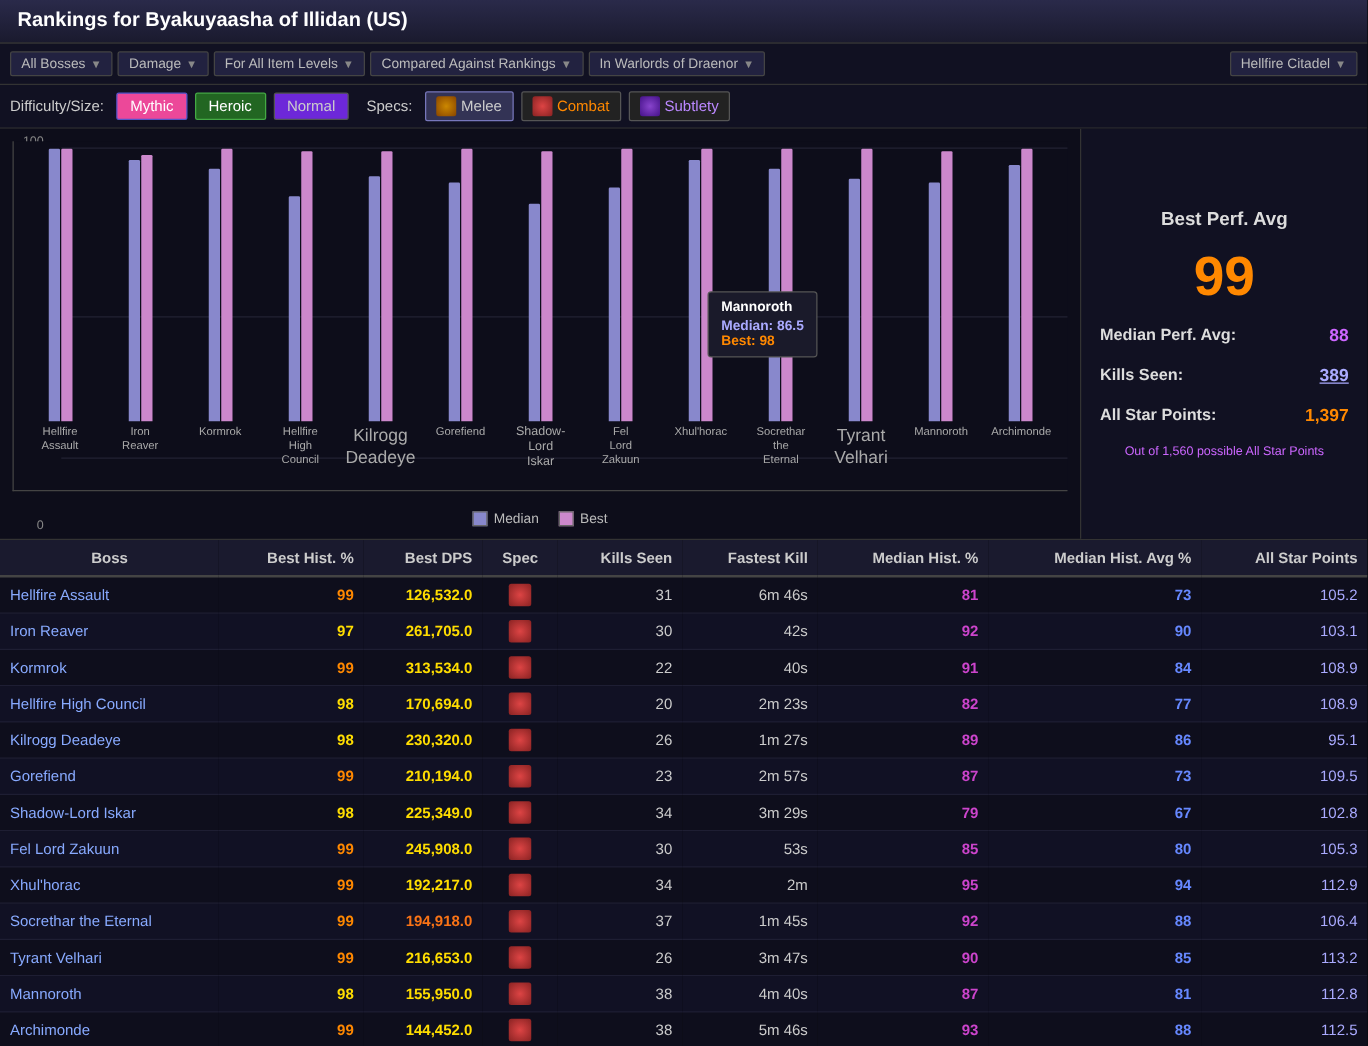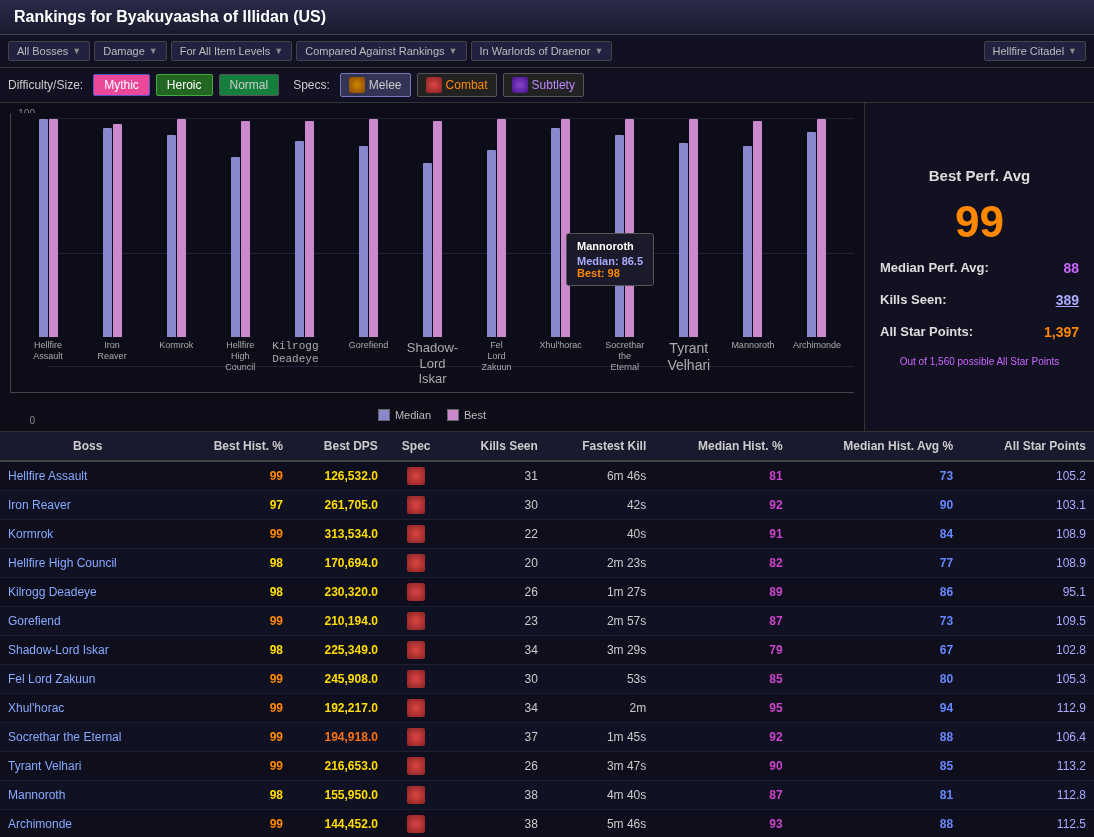--- a/index.html
+++ b/index.html
@@ -57,21 +57,21 @@
     .diff-label { color: #ccc; font-size: 12px; margin-right: 4px; }
     .diff-btn {
       padding: 3px 10px;
       cursor: pointer;
       border: 1px solid #555;
       border-radius: 2px;
       font-size: 12px;
     }
     .diff-btn.active-mythic { background: #ec4899; color: #fff; border-color: #5555cc; }
     .diff-btn.active-heroic { background: #226622; color: #fff; border-color: #44aa44; }
-    .diff-btn.normal-btn { background: #15803d; color: #ccc; }
+    .diff-btn.normal-btn { background: #6d28d9; color: #ccc; }
     .spec-label { color: #ccc; margin-left: 8px; margin-right: 4px; }
     .spec-btn {
       display: flex; align-items: center; gap: 4px;
       padding: 3px 8px;
       cursor: pointer;
       border: 1px solid #555;
       border-radius: 2px;
       font-size: 12px;
       background: #222;
       color: #ccc;
@@ -446,23 +446,23 @@
               </div>
             </div>
           </div>
 
         <div id="x-axis-labels" style="position:absolute; left:5px; right:5px; bottom:0; height:55px; display:flex; justify-content:space-around;">
 
         <div style="flex: 1 1 0%; text-align: center; font-size: 9px; color: rgb(170, 170, 170); line-height: 1.2; padding-top: 3px;">Hellfire<br>Assault</div>
             <div style="flex: 1 1 0%; text-align: center; font-size: 9px; color: rgb(170, 170, 170); line-height: 1.2; padding-top: 3px;">Iron<br>Reaver</div>
             <div style="flex: 1 1 0%; text-align: center; font-size: 9px; color: rgb(170, 170, 170); line-height: 1.2; padding-top: 3px;">Kormrok</div>
             <div style="flex: 1 1 0%; text-align: center; font-size: 9px; color: rgb(170, 170, 170); line-height: 1.2; padding-top: 3px;">Hellfire<br>High<br>Council</div>
-            <div style="flex: 1 1 0%; font-size: 11px; color: rgb(170, 170, 170); line-height: 1.2; padding-top: 3px; font-family: Liberation Mono, monospace;">Kilrogg<br>Deadeye</div>
+            <div style="flex: 1 1 0%; text-align: center; font-size: 14px; color: rgb(170, 170, 170); line-height: 1.2; padding-top: 3px;">Kilrogg<br>Deadeye</div>
             <div style="flex: 1 1 0%; text-align: center; font-size: 9px; color: rgb(170, 170, 170); line-height: 1.2; padding-top: 3px;">Gorefiend</div>
-            <div style="flex: 1 1 0%; text-align: center; font-size: 13px; color: rgb(170, 170, 170); line-height: 1.2; padding-top: 3px;">Shadow-<br>Lord<br>Iskar</div>
+            <div style="flex: 1 1 0%; text-align: center; font-size: 10px; color: rgb(170, 170, 170); line-height: 1.2; padding-top: 3px;">Shadow-<br>Lord<br>Iskar</div>
             <div style="flex: 1 1 0%; text-align: center; font-size: 9px; color: rgb(170, 170, 170); line-height: 1.2; padding-top: 3px;">Fel<br>Lord<br>Zakuun</div>
             <div style="flex: 1 1 0%; text-align: center; font-size: 9px; color: rgb(170, 170, 170); line-height: 1.2; padding-top: 3px;">Xhul'horac</div>
             <div style="flex: 1 1 0%; text-align: center; font-size: 9px; color: rgb(170, 170, 170); line-height: 1.2; padding-top: 3px;">Socrethar<br>the<br>Eternal</div>
             <div style="flex: 1 1 0%; text-align: center; font-size: 14px; color: rgb(170, 170, 170); line-height: 1.2; padding-top: 3px;">Tyrant<br>Velhari</div>
             <div style="flex: 1 1 0%; text-align: center; font-size: 9px; color: rgb(170, 170, 170); line-height: 1.2; padding-top: 3px;">Mannoroth</div>
             <div style="flex: 1 1 0%; text-align: center; font-size: 9px; color: rgb(170, 170, 170); line-height: 1.2; padding-top: 3px;">Archimonde</div>
           </div>
 
         <div id="tooltip" style="top:120px; left:555px;">
           <div class="tooltip-name">Mannoroth</div>

